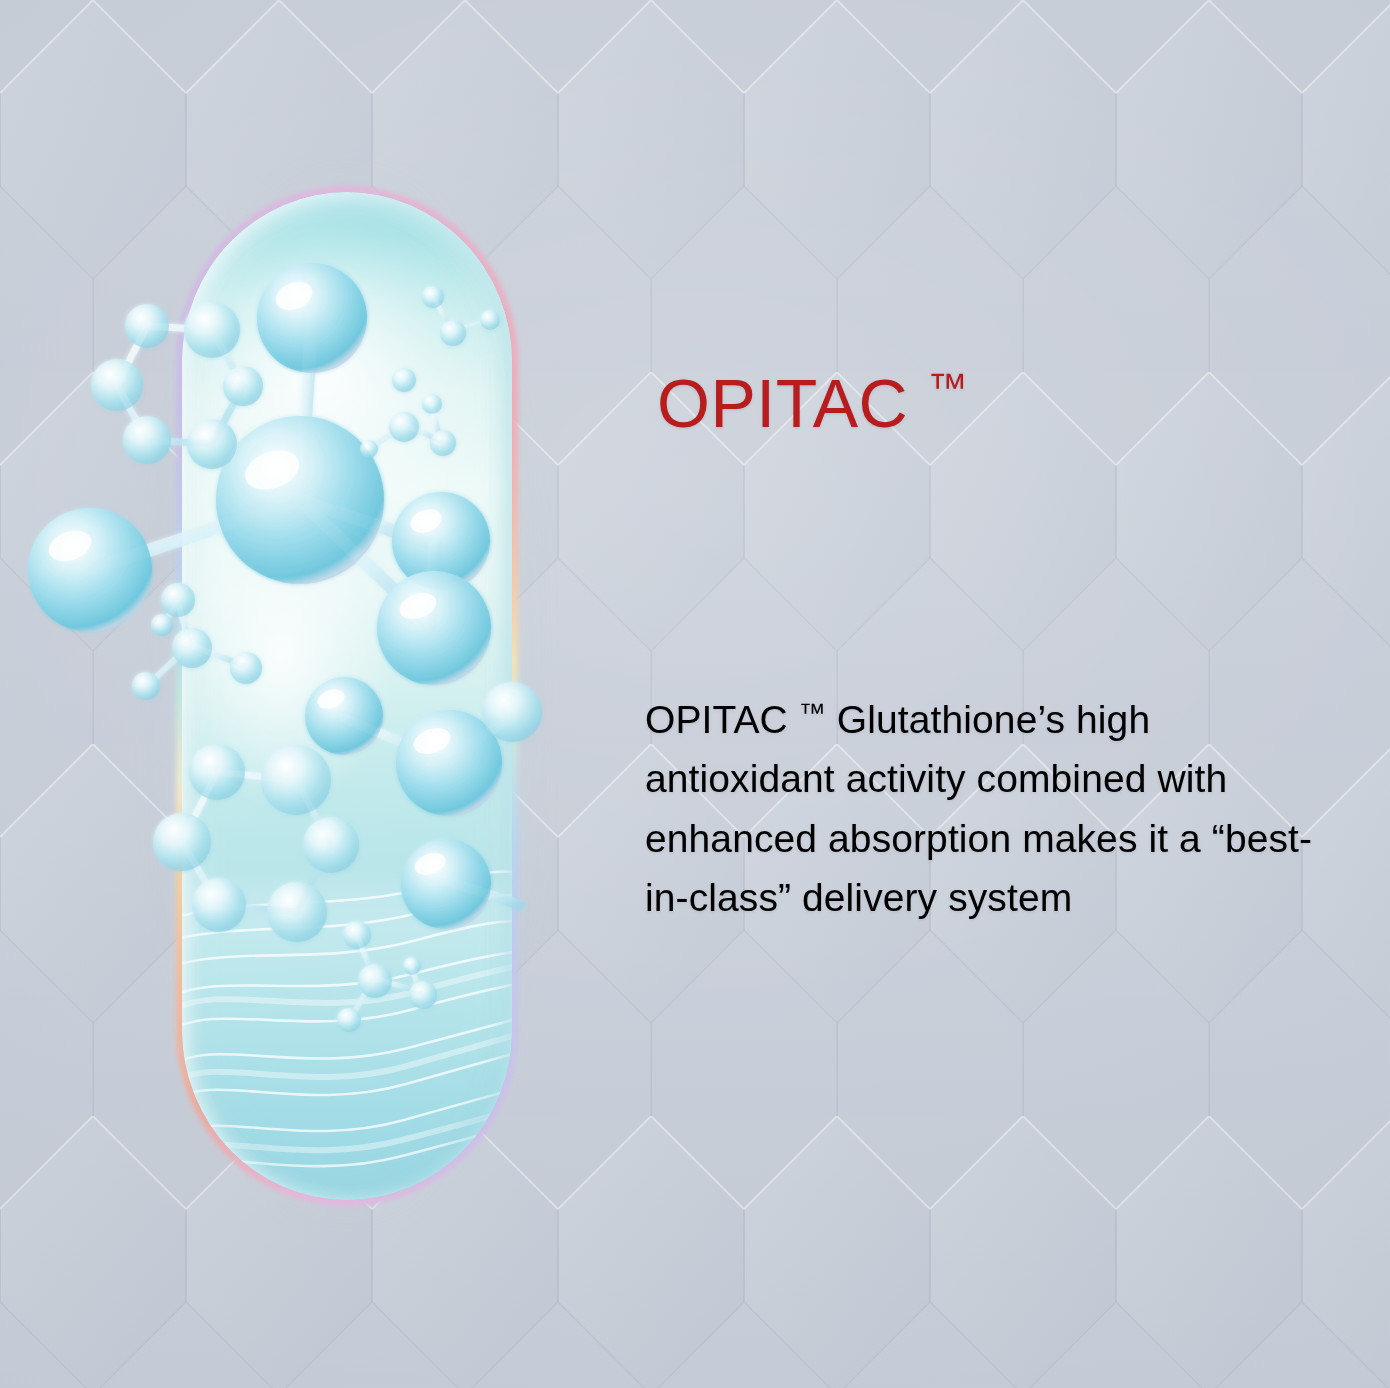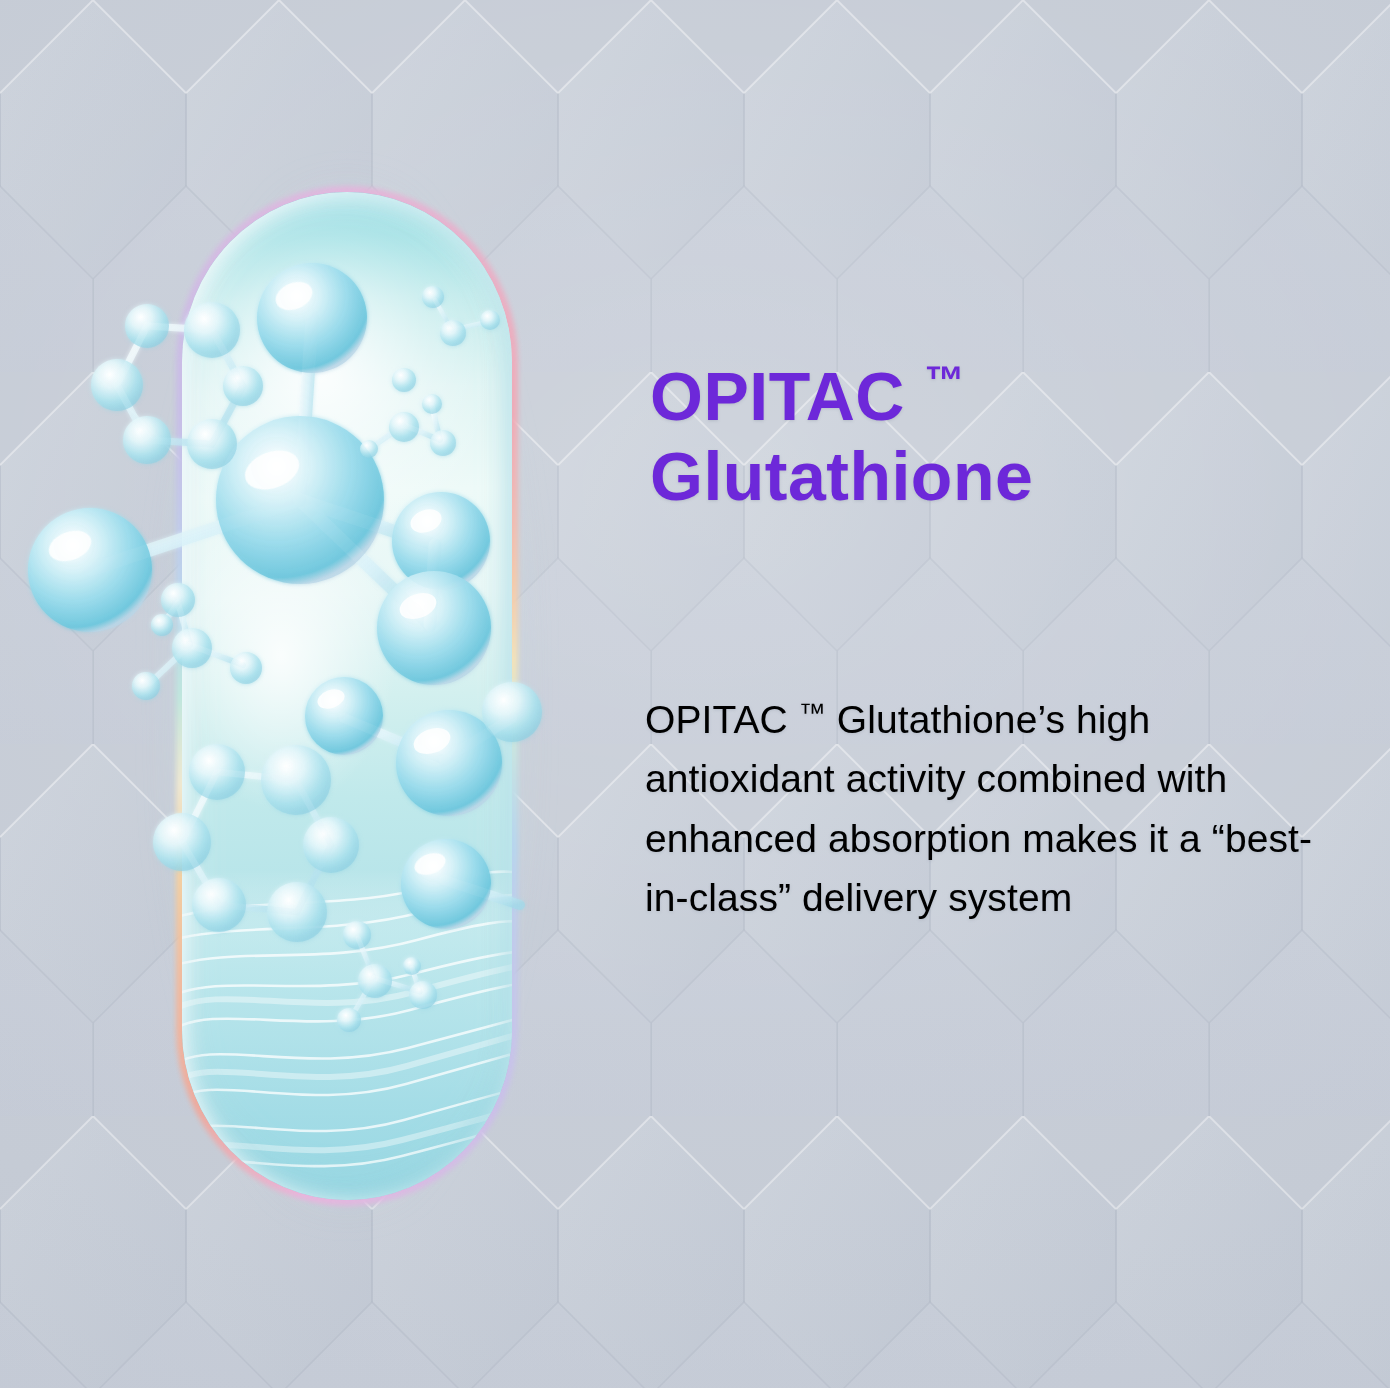--- a/index.html
+++ b/index.html
@@ -76,26 +76,26 @@
   }
   .ripples svg{display:block;width:100%;height:100%;}
 
   
   .molecules{position:absolute;left:0;top:0;width:1390px;height:1388px;pointer-events:none;}
   .molecules svg{display:block;width:1390px;height:1388px;}
 
   
   .copy{position:absolute;left:645px;top:352px;width:680px;}
   .headline{
-    color:#6d28d9;
+    color:#b91c1c;
     font-size:68px;
     line-height:1.17;
-    font-weight:700;
+    font-weight:400;
     letter-spacing:.5px;
-    margin:5px;
+    margin:12px;
     text-shadow:0 1px 3px rgba(120,130,148,0.28);
   }
   .headline .tm{font-size:40px;vertical-align:26px;letter-spacing:0;}
   .body{
     position:absolute;left:645px;top:690px;width:680px;
     color:#000000;
     font-size:39px;
     line-height:1.52;
     font-weight:400;
     letter-spacing:.1px;
@@ -324,20 +324,20 @@
           <circle cx="433" cy="297" r="11" fill="url(#sphereSoft)"></circle>
           <circle cx="453" cy="333" r="13" fill="url(#sphereSoft)"></circle>
           <circle cx="490" cy="320" r="10" fill="url(#sphereSoft)"></circle>
         </g>
 
       </g>
     </svg>
   </div>
 
   <div class="copy">
-    <h1 class="headline"><span>OPITAC </span><span class="tm">™</span><br><span>Glutathione</span></h1>
+    <h1 class="headline"><span>OPITAC </span><span class="tm">™</span><br></h1>
   </div>
 
   <div class="body">
     <p><span>OPITAC </span><span class="tm">™</span><span> Glutathione’s high antioxidant activity combined with enhanced absorption makes it a “best-in-class” delivery system</span></p>
   </div>
 
 </div>
 
 </body></html>

